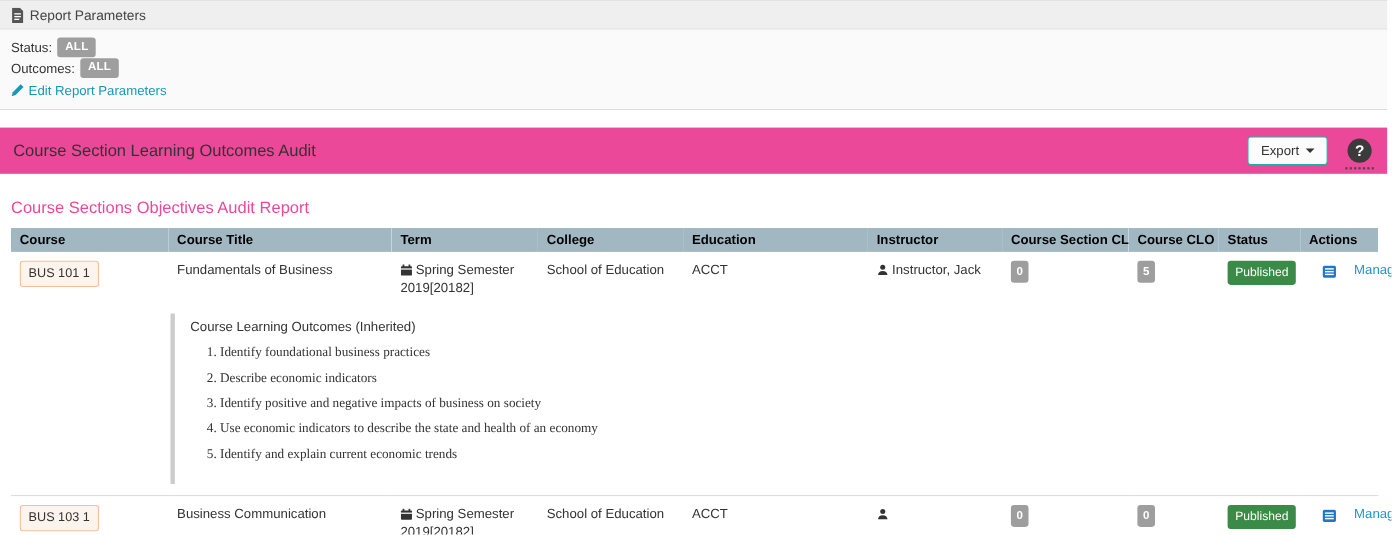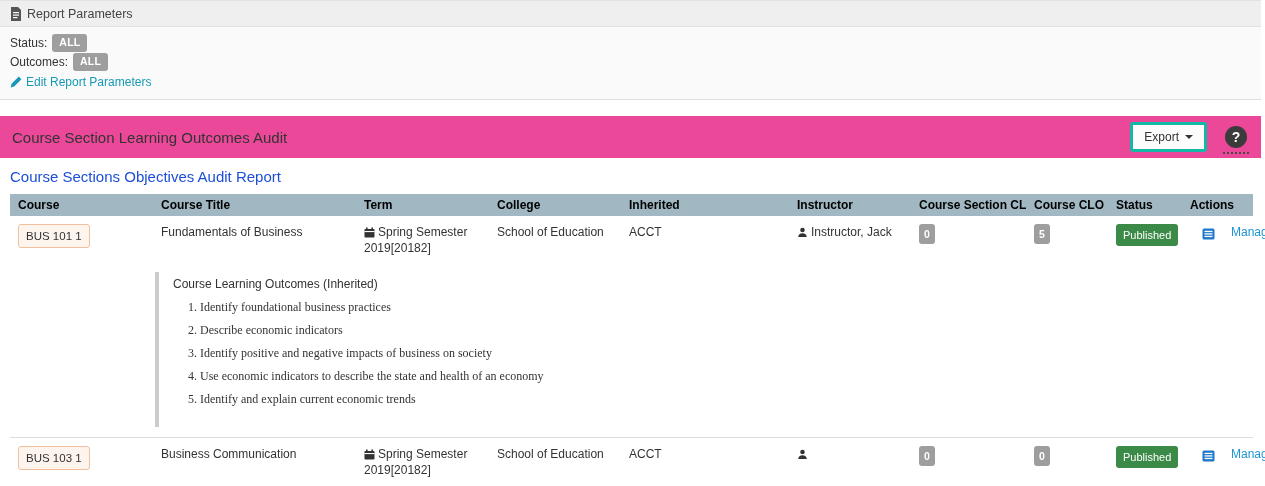--- a/index.html
+++ b/index.html
@@ -41,41 +41,41 @@
   .section-bar {
     margin-top: 16px;
     background: #ec4899;
     height: 42px;
     display: flex; align-items: center;
     padding: 0 12px;
   }
   .section-title { font-size: 15px; color: #333; }
   .export-btn {
     margin-left: auto; margin-right: 16px;
-    background: #fcfcfc; border: 3px solid #14b8a6; border-radius: 3px;
+    background: #fcfcfc; border: 1px solid #14b8a6; border-radius: 3px;
     padding: 5px 11px; font-size: 12px; color: #333;
     font-family: "Liberation Sans", sans-serif;
     display: inline-flex; align-items: center; gap: 6px; cursor: pointer;
   }
   .caret-down {
     width: 0; height: 0; display: inline-block;
     border-left: 4px solid transparent; border-right: 4px solid transparent;
     border-top: 4px solid #333;
   }
   .help-wrap { display: flex; flex-direction: column; align-items: center; margin-top: 6px; }
   .help-circle {
     width: 22px; height: 22px; border-radius: 50%;
     background: #3b3b3b; color: #fff;
     font-size: 14px; font-weight: bold; line-height: 22px; text-align: center;
     cursor: pointer;
   }
   .help-dots { width: 26px; height: 0; border-bottom: 2px dotted #4a4a4a; margin-top: 4px; }
 
   
-  .report-heading { margin: 10px 10px 9px; font-size: 15px; font-weight: normal; color: #1d4ed8; }
+  .report-heading { margin: 23px 10px 9px; font-size: 15px; font-weight: normal; color: #ec4899; }
 
   
   table.audit { width: 1243px; margin: 0 10px; border-collapse: collapse; table-layout: fixed; }
   table.audit th {
     background: #a1b8c3; color: #000000;
     text-align: left; font-size: 12px; font-weight: bold;
     padding: 4px 8px; white-space: nowrap; overflow: hidden;
   }
   table.audit td { padding: 8px; font-size: 12px; vertical-align: top; line-height: 16px; color: #333; }
   tr.data-row-2 td { border-top: 1px solid #ddd; }
@@ -173,21 +173,21 @@
         <col style="width:82px">
         <col style="width:74px">
         <col style="width:71px">
     </colgroup>
     <thead>
       <tr>
         <th>Course</th>
         <th>Course Title</th>
         <th>Term</th>
         <th>College</th>
-        <th>Inherited</th>
+        <th>Education</th>
         <th>Instructor</th>
         <th>Course Section CLO</th>
         <th>Course CLO</th>
         <th>Status</th>
         <th>Actions</th>
       </tr>
     </thead>
     <tbody>
 
       <tr class="data-row-1">

